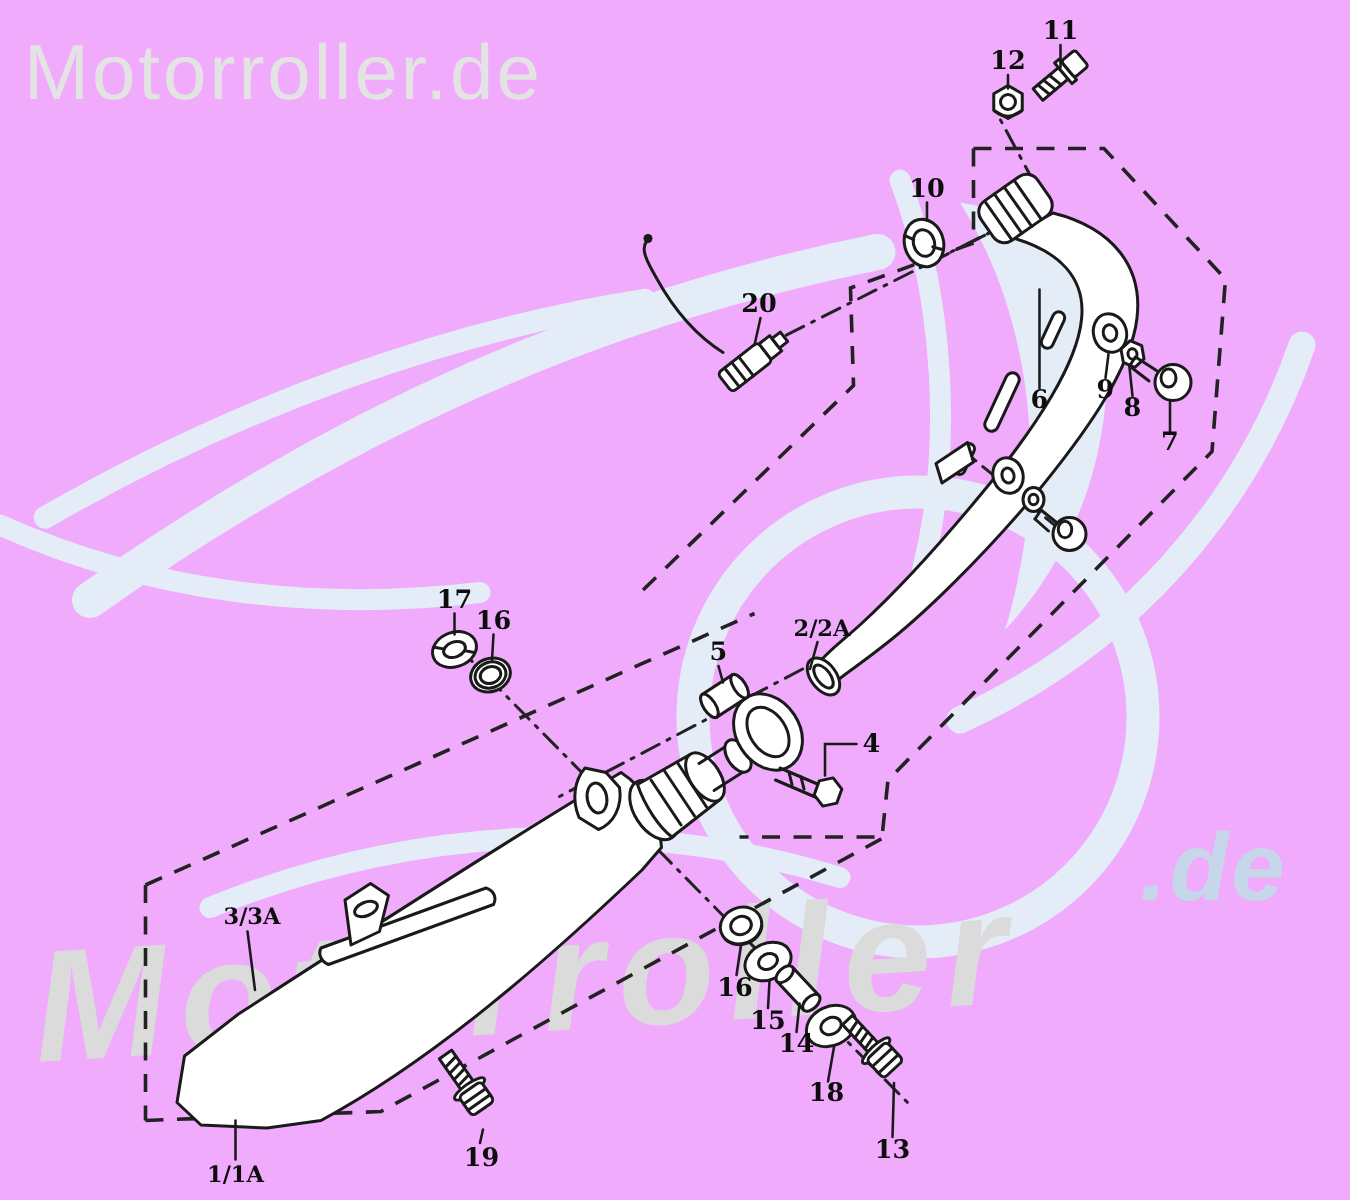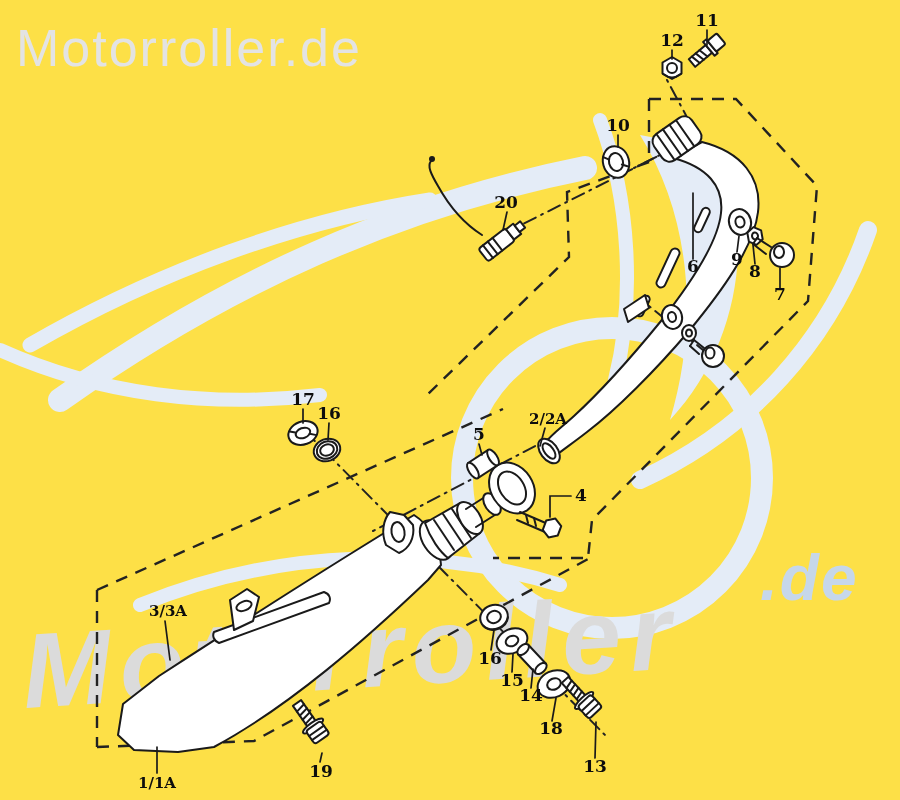--- a/index.html
+++ b/index.html
@@ -1,16 +1,16 @@
 <!DOCTYPE html>
 <html><head>
 <meta charset="utf-8">
 <style>
   html,body{margin:0;padding:0;background:#ffffff;}
-  .stage{position:relative;width:900px;height:800px;background:#fde047;overflow:hidden;
+  .stage{position:relative;width:900px;height:800px;background:#f0abfc;overflow:hidden;
          font-family:"Liberation Sans",sans-serif;}
   svg{display:block;}
   .wm-top{font-family:"Liberation Sans",sans-serif;font-size:52px;font-weight:400;
           fill:#e3e3e3;letter-spacing:2px;}
   .wm-big{font-family:"Liberation Sans",sans-serif;font-size:106px;font-weight:700;
           font-style:italic;fill:#dbdbdb;letter-spacing:9px;}
   .wm-de{font-family:"Liberation Sans",sans-serif;font-size:64px;font-weight:700;
          font-style:italic;fill:#c6d7ea;letter-spacing:2px;}
   .lbl{font-family:"DejaVu Serif","Liberation Serif",serif;font-size:17px;font-weight:700;
        fill:#0d0d0d;text-anchor:middle;}

